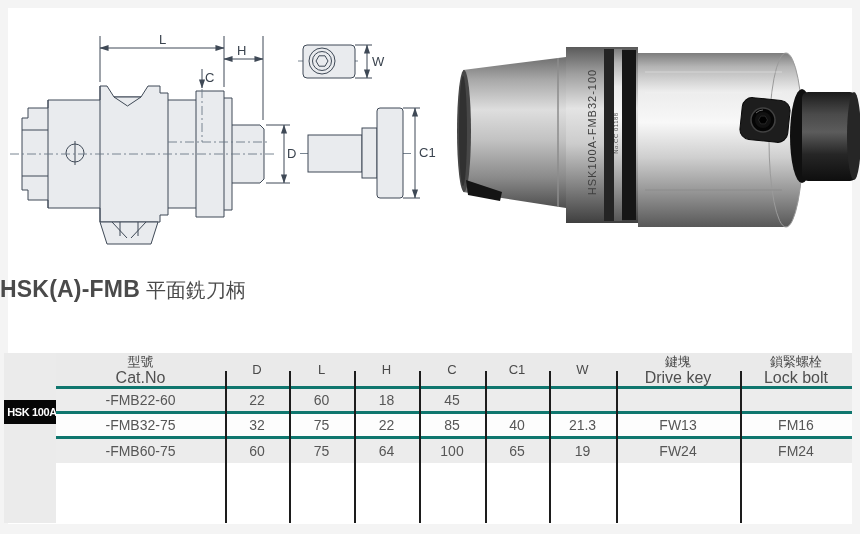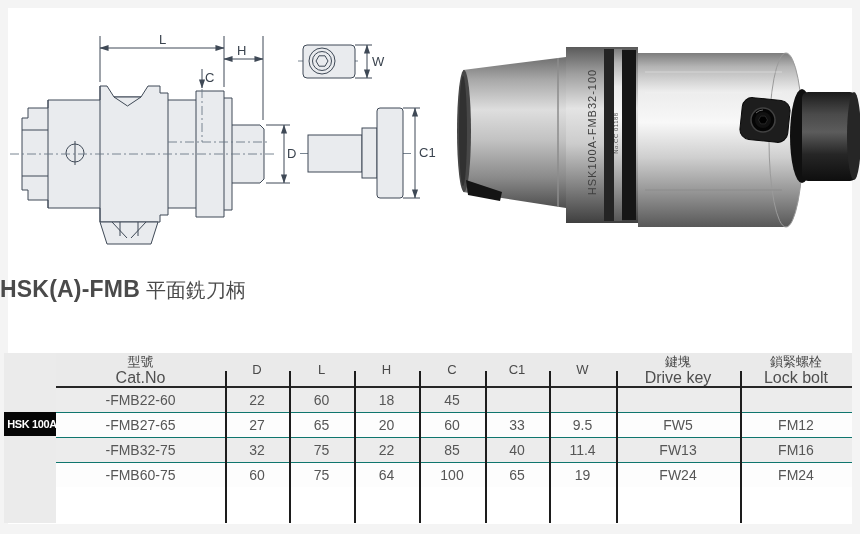--- a/index.html
+++ b/index.html
@@ -7,31 +7,31 @@
   .stage{position:relative;width:860px;height:534px;background:#f4f4f4;overflow:hidden;}
   .card{position:absolute;left:8px;top:8px;width:844px;height:516px;background:#ffffff;}
 
   
   .title{position:absolute;left:0;top:276px;white-space:nowrap;color:#4a4a4a;}
   .title .model{font-size:23px;font-weight:bold;letter-spacing:0.2px;}
   .title .zhname{font-size:20px;font-weight:400;margin-left:6px;}
 
   
   .left-strip{position:absolute;left:4px;top:353px;width:52px;height:170px;background:#ebebeb;}
-  .series-badge{position:absolute;left:4px;top:412px;width:56px;height:24px;background:#060606;color:#ffffff;
+  .series-badge{position:absolute;left:4px;top:400px;width:56px;height:24px;background:#060606;color:#ffffff;
     font-size:11px;font-weight:bold;display:flex;align-items:center;justify-content:center;
     letter-spacing:-0.4px;transform-origin:center;white-space:nowrap;}
   table.spec{position:absolute;left:56px;top:353px;width:796px;border-collapse:collapse;table-layout:fixed;}
   table.spec th,table.spec td{padding:0;text-align:center;vertical-align:middle;overflow:hidden;}
   table.spec thead tr{height:29px;background:#eaeaea;}
   table.spec thead{border-bottom:2px solid #262626;}
   table.spec th{font-weight:400;color:#4a4a4a;font-size:13px;}
   table.spec th .zh{font-size:13px;line-height:17px;}
   table.spec th .en{font-size:16px;line-height:16px;color:#4f4f4f;}
-  table.spec tbody tr{height:25px;border-top:1px solid #0f766e;}
+  table.spec tbody tr{height:25px;border-top:3px solid #0f766e;}
   table.spec tbody tr:nth-child(odd){background:#ececec;}
   table.spec tbody tr:nth-child(even){background:#fdfdfd;}
   table.spec td{font-size:14px;color:#565656;}
   .vline{position:absolute;top:371px;height:152px;width:2px;background:#1d1d1d;}
 
   
   .drawing{position:absolute;left:8px;top:5px;}
   .photo{position:absolute;left:450px;top:0;}
   svg text{font-family:"Liberation Sans","DejaVu Sans",sans-serif;}
 </style>
@@ -221,38 +221,27 @@
         <td>22</td>
         <td>60</td>
         <td>18</td>
         <td>45</td>
         <td></td>
         <td></td>
         <td></td>
         <td></td>
       </tr>
       <tr>
-        <td>-FMB27-65</td>
-        <td>27</td>
-        <td>65</td>
-        <td>20</td>
-        <td>60</td>
-        <td>33</td>
-        <td>9.5</td>
-        <td>FW5</td>
-        <td>FM12</td>
-      </tr>
-      <tr>
         <td>-FMB32-75</td>
         <td>32</td>
         <td>75</td>
         <td>22</td>
         <td>85</td>
         <td>40</td>
-        <td>11.4</td>
+        <td>21.3</td>
         <td>FW13</td>
         <td>FM16</td>
       </tr>
       <tr>
         <td>-FMB60-75</td>
         <td>60</td>
         <td>75</td>
         <td>64</td>
         <td>100</td>
         <td>65</td>

